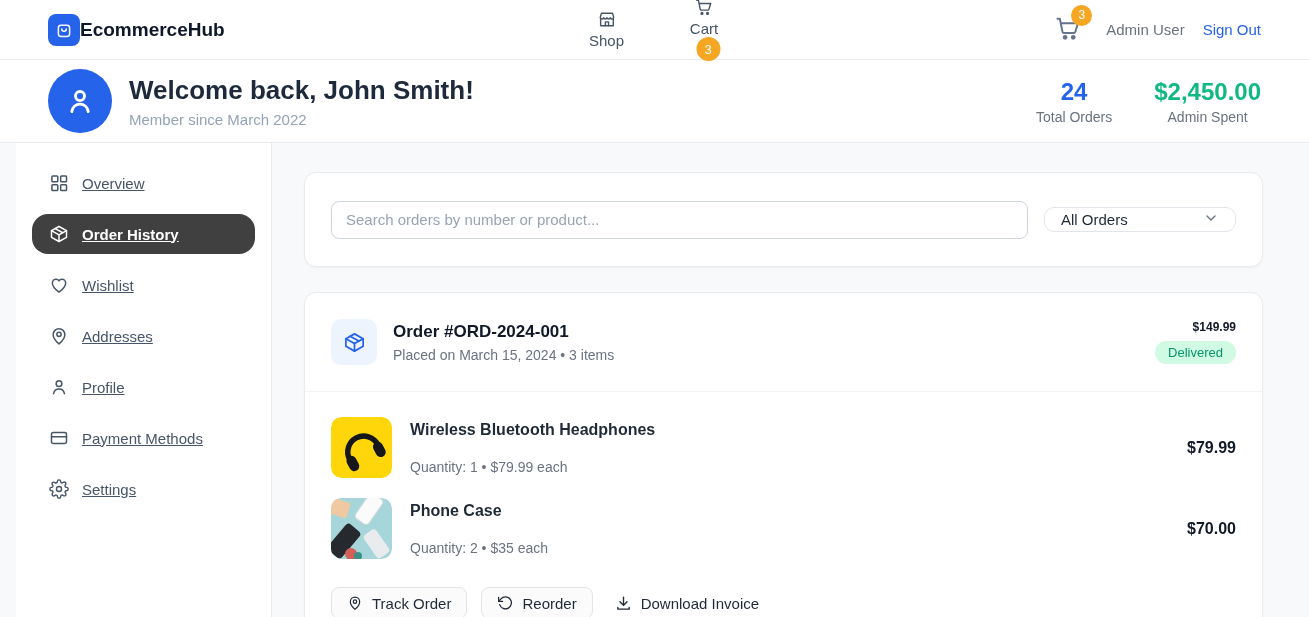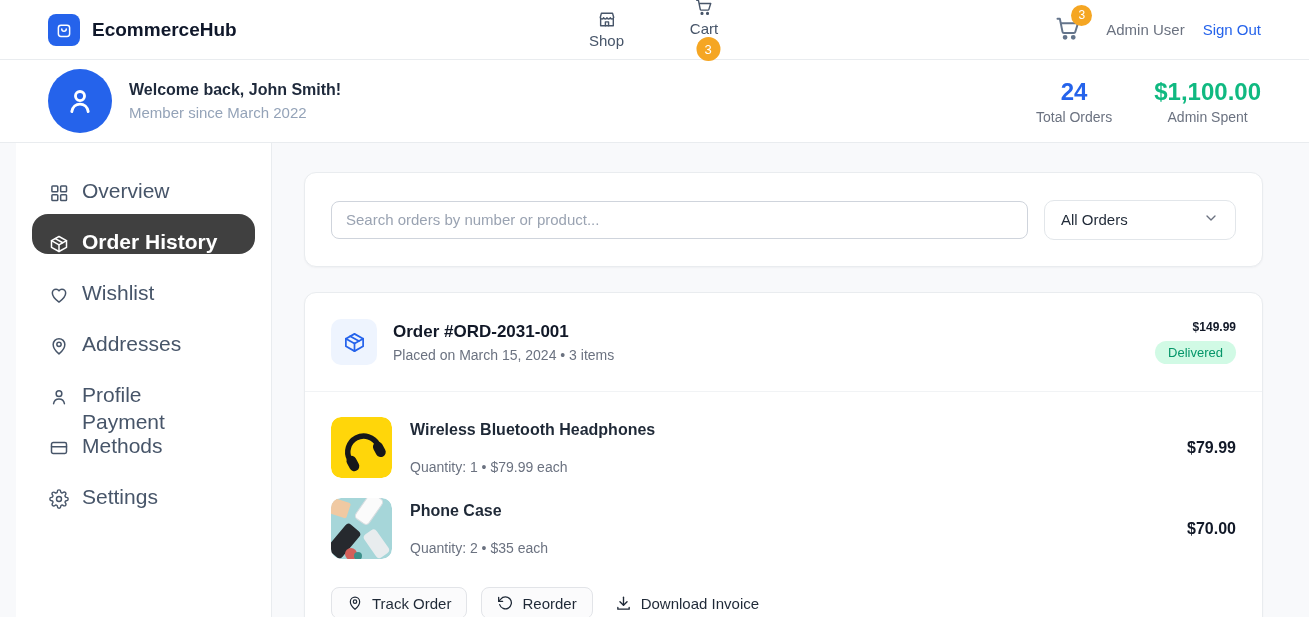--- a/index.html
+++ b/index.html
@@ -1,57 +1,57 @@
 <!DOCTYPE html>
 <html><head>
 <meta charset="utf-8">
 <style>
   * { margin:0; padding:0; box-sizing:border-box; }
   html,body { width:1309px; height:617px; overflow:hidden; }
   body { font-family:"Liberation Sans", sans-serif; background:#f8f9fb; color:#1e293b; }
 
   
   .header { height:60px; background:#fff; border-bottom:1px solid #e9ecef; display:flex; align-items:center; padding:0 48px; position:relative; }
-  .brand { display:flex; align-items:center; gap:12px; }
+  .brand { display:flex; align-items:center; }
   .logo { width:32px; height:32px; background:#2563eb; border-radius:8px; display:flex; align-items:center; justify-content:center; color:#fff; }
   .brand-name { font-size:19px; font-weight:700; color:#0f172a; }
   .header-nav { position:absolute; left:50%; top:0; height:100%; transform:translateX(-50%); display:flex; align-items:center; gap:64px; }
   .nav-item { display:flex; align-items:center; color:#475569; font-size:15px; cursor:pointer;flex-direction:column; }
   .count-badge { width:24px; height:24px; border-radius:12px; background:#f5a623; color:#fff; font-size:13px; display:flex; align-items:center; justify-content:center; margin-left:8px; }
   .header-right { margin-left:auto; display:flex; align-items:center; gap:18px; }
   .cart-wrap { position:relative; color:#64748b; margin-right:6px; }
   .cart-wrap .mini-badge { position:absolute; top:-9px; right:-10px; width:21px; height:21px; border-radius:11px; background:#f5a623; color:#fff; font-size:12px; display:flex; align-items:center; justify-content:center; }
   .user-name { color:#6b7280; font-size:15px; }
   .sign-out { color:#2563eb; font-size:15px; cursor:pointer; text-decoration:none; }
 
   
   .banner { height:83px; background:#fff; border-bottom:1px solid #e9ecef; display:flex; align-items:center; padding:0 48px; }
   .avatar { width:64px; height:64px; border-radius:50%; background:#2563eb; display:flex; align-items:center; justify-content:center; color:#fff; flex:none; }
   .banner-text { margin-left:17px; }
-  .banner-title { font-size:16px; font-weight:700; color:#1e293b; }
+  .banner-title { font-size:26px; font-weight:700; color:#1e293b; }
   .banner-sub { font-size:15px; color:#94a3b8; margin-top:5px; }
   .banner-stats { margin-left:auto; display:flex; gap:42px; }
   .stat { text-align:center; }
   .stat-value { font-size:24px; font-weight:700; }
   .stat-label { font-size:14px; color:#6b7280; margin-top:3px; }
 
   
   .content { display:flex; height:474px; padding-left:16px; }
   .sidebar { width:256px; background:#fff; border-right:1px solid #e9ecef; padding:20px 16px; flex:none; }
-  .side-item { height:40px; display:flex; align-items:flex-end; gap:13px; padding:0 17px; border-radius:10px; color:#475569; font-size:21px; margin-bottom:11px; cursor:pointer; }
+  .side-item { height:40px; display:flex; align-items:center; gap:13px; padding:0 17px; border-radius:10px; color:#475569; font-size:15px; margin-bottom:11px; cursor:pointer;text-decoration:underline; }
   .side-item.active { background:#404040; color:#fff; font-weight:700;border-radius:16px; }
   .side-item svg { flex:none; }
 
   .main { flex:1; padding:29px 46px 0 32px; overflow:hidden; }
   .card { background:#fff; border:1px solid #e9ecef; border-radius:12px; box-shadow:0 1px 2px rgba(16,24,40,.04); }
 
   .filter-card { height:95px; display:flex; align-items:center; padding:0 26px; gap:16px; }
   .search-input { flex:1; height:38px; border:1px solid #cfd4dc; border-radius:8px; padding:0 14px; font-size:15px; font-family:inherit; color:#334155; background:#fff; outline:none; }
   .search-input::placeholder { color:#9aa3b2; }
-  .select-box { width:192px; height:40px; border:1px solid #e2e6ea; border-radius:10px; display:flex; align-items:center; justify-content:space-between; padding:0 16px; font-size:15px; color:#1f2937; cursor:pointer; flex:none; }
+  .select-box { width:192px; height:25px; border:1px solid #e2e6ea; border-radius:10px; display:flex; align-items:center; justify-content:space-between; padding:0 16px; font-size:15px; color:#1f2937; cursor:pointer; flex:none; }
   .select-box .chev { color:#6b7280; }
 
   .order-card { margin-top:25px; height:400px; }
   .order-head { display:flex; align-items:center; padding:26px; }
   .order-icon-box { width:46px; height:46px; border-radius:10px; background:#eef4fe; color:#2563eb; display:flex; align-items:center; justify-content:center; flex:none; }
   .order-head-text { margin-left:16px; }
   .order-number { font-size:17px; font-weight:700; color:#111827; }
   .order-meta { font-size:14px; color:#6b7280; margin-top:5px; }
   .order-head-right { margin-left:auto; text-align:right; }
   .order-total { font-size:12px; font-weight:700; color:#111827; }
@@ -132,21 +132,21 @@
   <div class="banner-text">
     <div class="banner-title">Welcome back, John Smith!</div>
     <div class="banner-sub">Member since March 2022</div>
   </div>
   <div class="banner-stats">
     <div class="stat">
       <div class="stat-value" style="color:#2563eb">24</div>
       <div class="stat-label">Total Orders</div>
     </div>
     <div class="stat">
-      <div class="stat-value" style="color:#10b981">$1,100.00</div>
+      <div class="stat-value" style="color:#10b981">$2,450.00</div>
       <div class="stat-label">Admin Spent</div>
     </div>
   </div>
 </div>
 
 <div class="content">
 
   <div class="sidebar">
     <div class="side-item">
       <svg width="20" height="20" viewBox="0 0 24 24" fill="none" stroke="currentColor" stroke-width="1.8" stroke-linejoin="round">
@@ -220,21 +220,21 @@
       <div class="order-head">
         <div class="order-icon-box">
           <svg width="23" height="23" viewBox="0 0 24 24" fill="none" stroke="currentColor" stroke-width="1.8" stroke-linecap="round" stroke-linejoin="round">
               <path d="M21 8 12 3 3 8v8l9 5 9-5V8z"></path>
               <path d="M3 8l9 5 9-5"></path>
               <path d="M12 13v8"></path>
               <path d="M7.5 5.5l9 5"></path>
             </svg>
         </div>
         <div class="order-head-text">
-          <div class="order-number">Order #ORD-2031-001</div>
+          <div class="order-number">Order #ORD-2024-001</div>
           <div class="order-meta">Placed on March 15, 2024 • 3 items</div>
         </div>
         <div class="order-head-right">
           <div class="order-total">$149.99</div>
           <span class="status-pill">Delivered</span>
         </div>
       </div>
       <div class="order-divider"></div>
 
       <div class="order-items">

